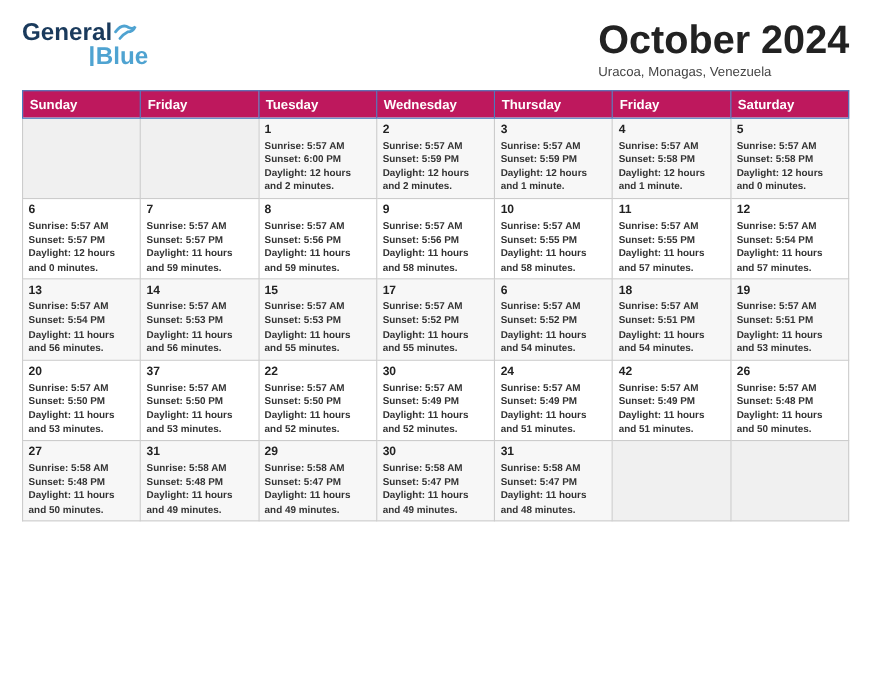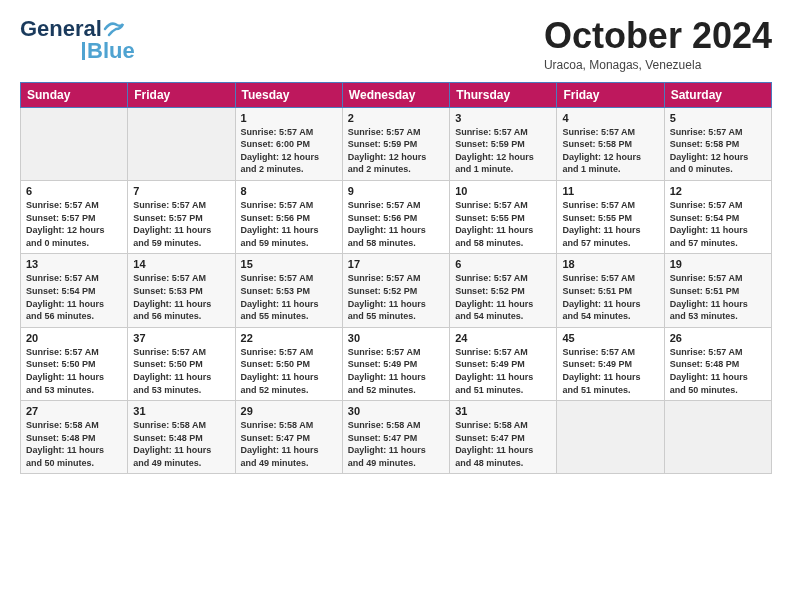--- a/index.html
+++ b/index.html
@@ -295,21 +295,21 @@
 and 52 minutes.</div>
           </td>
           <td>
             <span class="day-num">24</span>
             <div class="day-info" style="white-space: pre-line;">Sunrise: 5:57 AM
 Sunset: 5:49 PM
 Daylight: 11 hours
 and 51 minutes.</div>
           </td>
           <td>
-            <span class="day-num">45</span>
+            <span class="day-num">42</span>
             <div class="day-info" style="white-space: pre-line;">Sunrise: 5:57 AM
 Sunset: 5:49 PM
 Daylight: 11 hours
 and 51 minutes.</div>
           </td>
           <td>
             <span class="day-num">26</span>
             <div class="day-info" style="white-space: pre-line;">Sunrise: 5:57 AM
 Sunset: 5:48 PM
 Daylight: 11 hours

